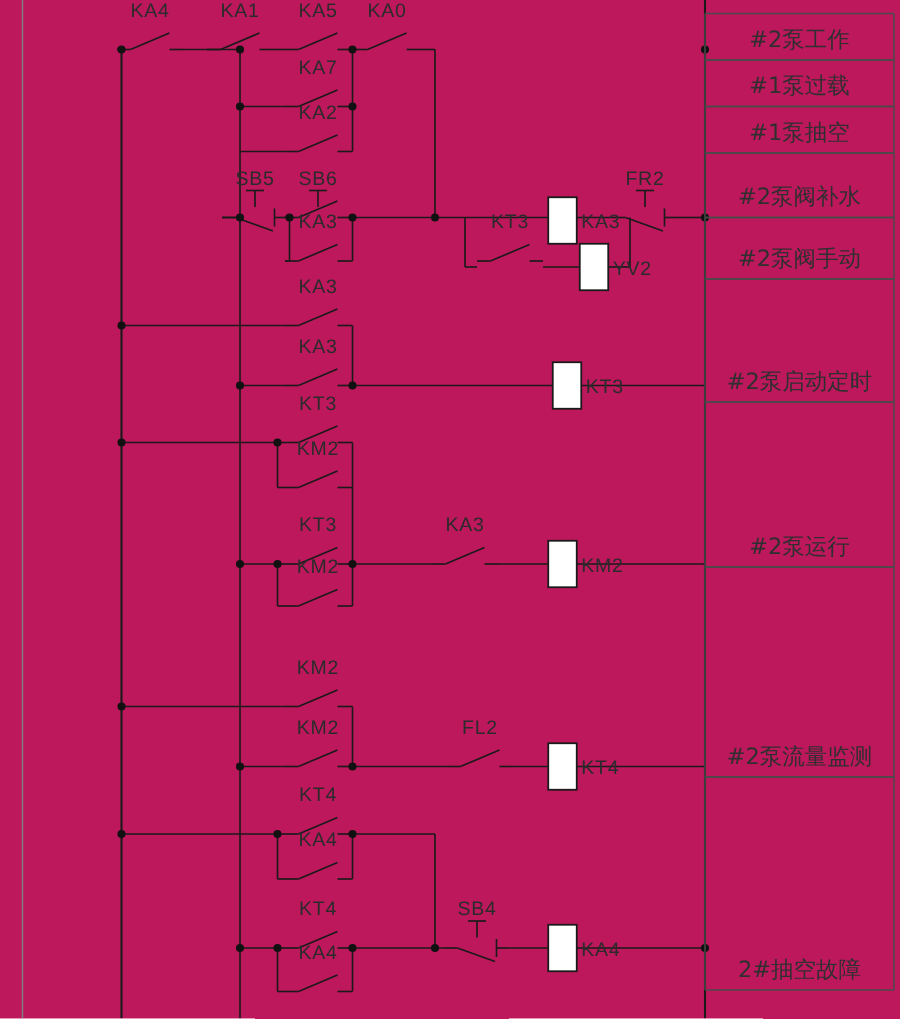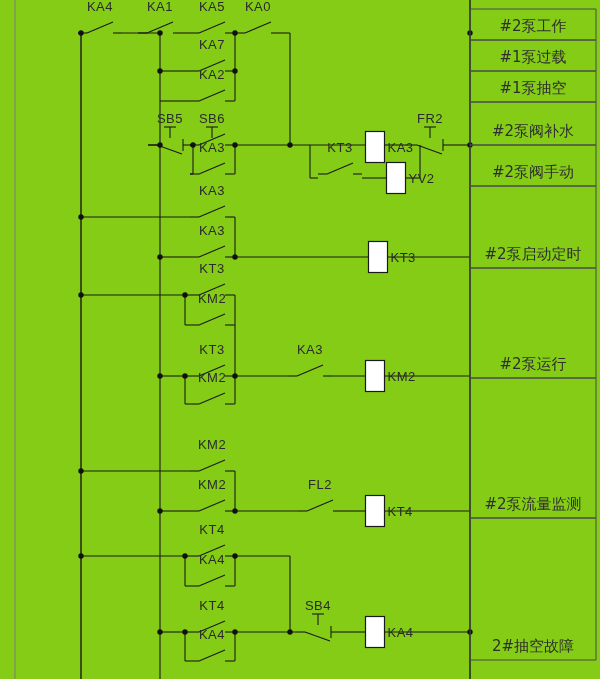--- a/index.html
+++ b/index.html
@@ -7,21 +7,21 @@
     padding: 0;
     background: #ffffff;
   }
   body {
     font-family: "Liberation Sans", sans-serif;
   }
   #root {
     position: relative;
     width: 600px;
     height: 679px;
-    background: #84cc16;
+    background: #be185d;
     overflow: hidden;
   }
   #ladder-svg {
     position: absolute;
     left: 0;
     top: 0;
     width: 600px;
     height: 679px;
   }
   .wire {

